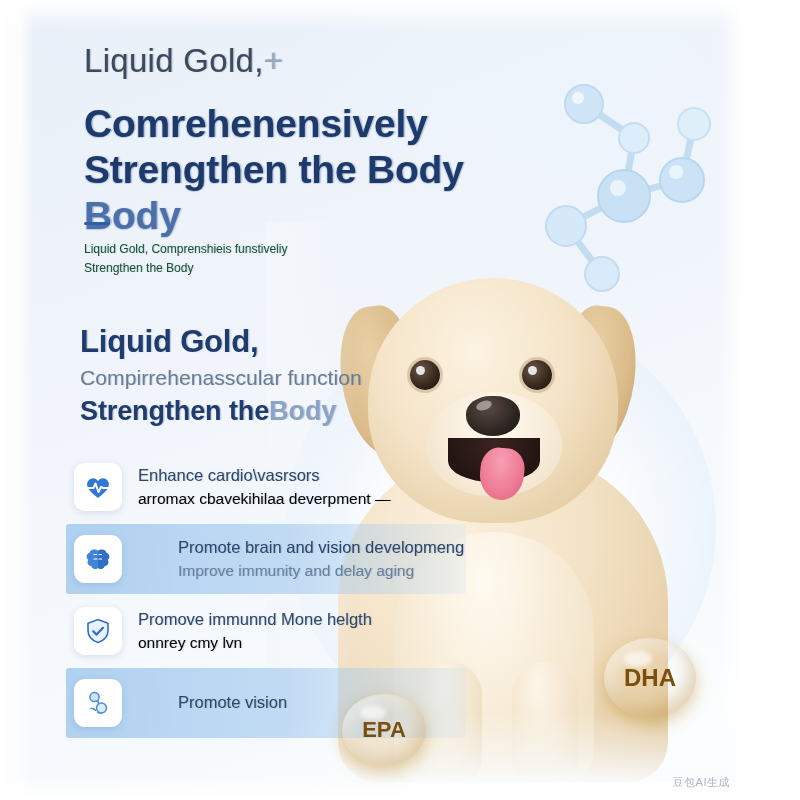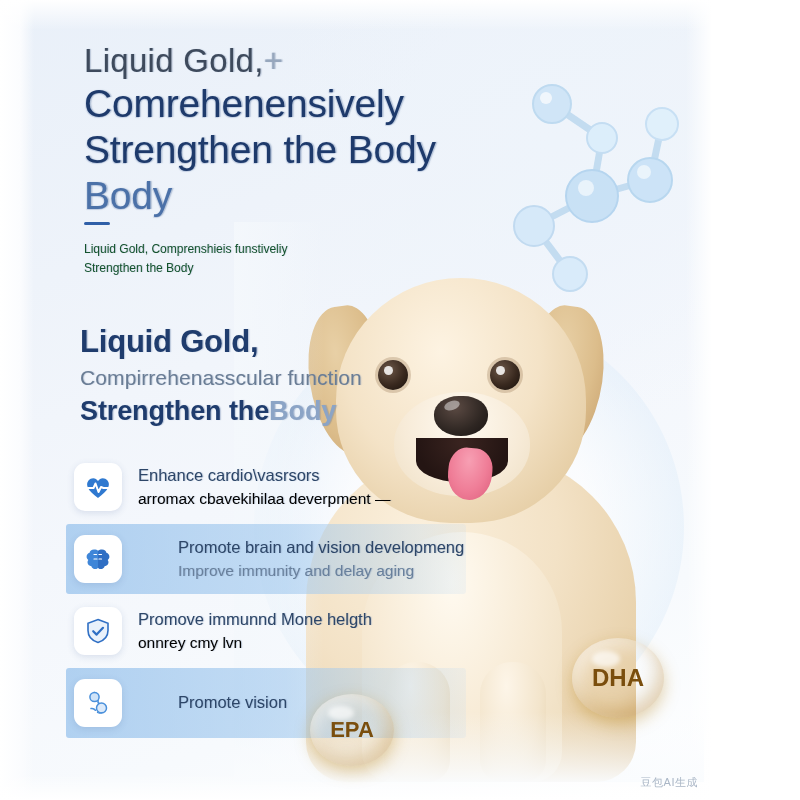--- a/index.html
+++ b/index.html
@@ -9,20 +9,21 @@
   }
   body {
     font-family: "Liberation Sans", sans-serif;
   }
   #poster {
     position: relative;
     width: 712px;
     height: 800px;
     overflow: hidden;
     background: #ffffff;
+    padding-left: 32px;
   }
   
   .bg-base {
     position: absolute;
     left: 0; top: 0; right: 0; bottom: 0;
     background:
       radial-gradient(ellipse 60% 50% at 78% 18%, #eef4fb 0%, rgba(238,244,251,0) 70%),
       linear-gradient(160deg, #e9f0f9 0%, #eef3fa 28%, #f4f7fc 55%, #f7fafd 78%, #ffffff 100%);
   }
   .bg-side-left {
@@ -73,23 +74,23 @@
     color: #3e4a5c;
     font-weight: 400;
     letter-spacing: 0.3px;
     text-shadow: 1.2px 0 1px rgba(120,140,170,0.40), -0.6px 0.4px 0.6px rgba(150,165,190,0.30);
     filter: blur(0.15px);
   }
   .kicker .faded {
     color: #97a7bd;
   }
   .headline {
-    margin-top: 0;
+    margin-top: 20px;
     font-size: 39px;
-    font-weight: 400;
+    font-weight: 700;
     line-height: 1.18;
     color: #1e3a6b;
     letter-spacing: -0.2px;
     text-shadow: 1.4px 0 1.2px rgba(70,100,150,0.35), -0.8px 0.5px 0.8px rgba(90,120,170,0.25);
   }
   .headline .soft {
     color: #4b71a8;
   }
 
   .rule {

